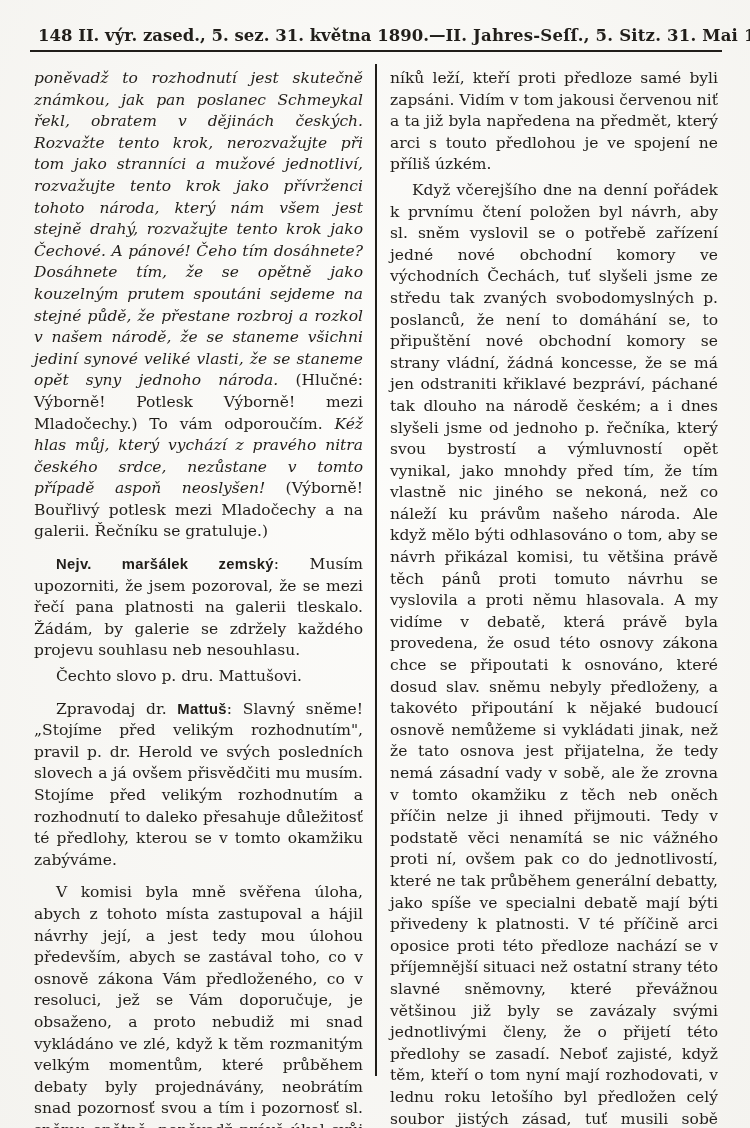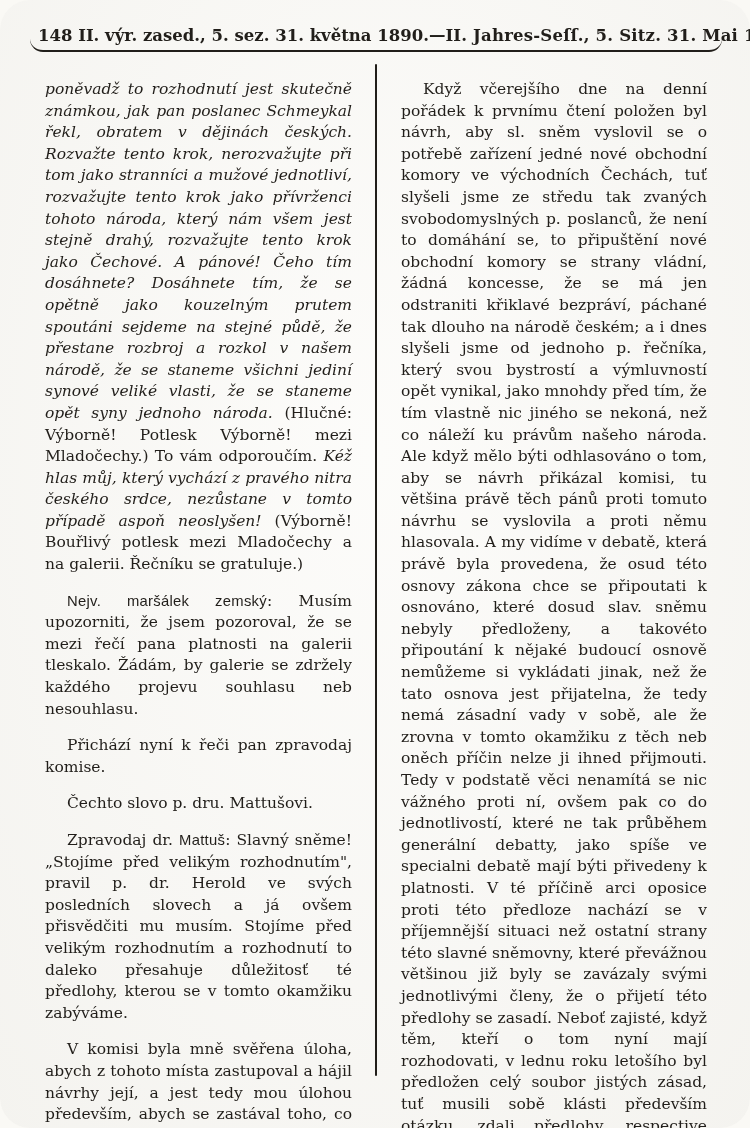--- a/index.html
+++ b/index.html
@@ -1,19 +1,19 @@
 <!DOCTYPE html>
 <html style="--paper: #faf9f5; --ink: #211e1a;"><head>
 <meta charset="utf-8">
 <style>
   :root{
     --paper:#faf9f5;
     --ink:#211e1a;
   }
-  *{box-sizing:border-box;border-radius:30px;}
+  *{box-sizing:border-box;}
   html,body{margin:0;padding:0;}
   body{
     width:750px;height:1128px;
     background:var(--paper);
     color:var(--ink);
     font-family:"DejaVu Serif","Liberation Serif",serif;
     overflow:hidden;
   }
   .page{
     width:750px;height:1128px;
@@ -50,28 +50,28 @@
     text-align:justify;
   }
   .column-left{margin-right:8px;}
   .column-right{margin-left:9px;width:337px;}
   .divider{
     width:2px;
     background:var(--ink);
     flex:0 0 2px;
     height:1012px;
   }
-  p.para{margin:15px;}
+  p.para{margin:4px;}
   p.para.indent{text-indent:22px;}
   p.para.space-before{margin-top:11px;}
   .seg-normal{font-style:normal;}
   .seg-italic{font-style:italic;}
   .seg-bold{
     font-family:"Liberation Sans","DejaVu Sans",sans-serif;
-    font-weight:normal;
+    font-weight:bold;
     font-size:14.8px;
     letter-spacing:0.3px;
   }
   .seg-fraktur{
     font-weight:bold;
     letter-spacing:0.4px;
   }
 </style>
 </head>
 <body>
@@ -79,23 +79,23 @@
 <div class="page">
   <div class="header">
     <span>148 II. výr. zased., 5. sez. 31. května 1890.</span>
     <span>—</span>
     <span class="fraktur">II. Jahres-Seſſ., 5. Sitz. 31. Mai 1890.</span>
   </div>
   <div class="columns">
     <div class="column column-left">
         <p class="para"><span class="seg-italic">poněvadž to rozhodnutí jest skutečně známkou, jak pan poslanec Schmeykal řekl, obratem v dějinách českých. Rozvažte tento krok, nerozvažujte při tom jako stranníci a mužové jednotliví, rozvažujte tento krok jako přívrženci tohoto národa, který nám všem jest stejně drahý, rozvažujte tento krok jako Čechové. A pánové! Čeho tím dosáhnete? Dosáhnete tím, že se opětně jako kouzelným prutem spoutáni sejdeme na stejné půdě, že přestane rozbroj a rozkol v našem národě, že se staneme všichni jediní synové veliké vlasti, že se staneme opět syny jednoho národa. </span><span class="seg-normal">(Hlučné: Výborně! Potlesk Výborně! mezi Mladočechy.) To vám odporoučím. </span><span class="seg-italic">Kéž hlas můj, který vychází z pravého nitra českého srdce, nezůstane v tomto případě aspoň neoslyšen! </span><span class="seg-normal">(Výborně! Bouřlivý potlesk mezi Mladočechy a na galerii. Řečníku se gratuluje.)</span></p>
         <p class="para indent space-before"><span class="seg-bold">Nejv. maršálek zemský</span><span class="seg-normal">: Musím upozorniti, že jsem pozoroval, že se mezi řečí pana platnosti na galerii tleskalo. Žádám, by galerie se zdržely každého projevu souhlasu neb nesouhlasu.</span></p>
-        <p class="para indent"><span class="seg-normal">Přichází nyní k řeči pan zpravodaj komise.</span></p>
         <p class="para indent"><span class="seg-normal">Čechto slovo p. dru. Mattušovi.</span></p>
         <p class="para indent space-before"><span class="seg-normal">Zpravodaj dr. </span><span class="seg-bold">Mattuš</span><span class="seg-normal">: Slavný sněme! „Stojíme před velikým rozhodnutím", pravil p. dr. Herold ve svých posledních slovech a já ovšem přisvědčiti mu musím. Stojíme před velikým rozhodnutím a rozhodnutí to daleko přesahuje důležitosť té předlohy, kterou se v tomto okamžiku zabýváme.</span></p>
         <p class="para indent space-before"><span class="seg-normal">V komisi byla mně svěřena úloha, abych z tohoto místa zastupoval a hájil návrhy její, a jest tedy mou úlohou především, abych se zastával toho, co v osnově zákona Vám předloženého, co v resoluci, jež se Vám doporučuje, je obsaženo, a proto nebudiž mi snad vykládáno ve zlé, když k těm rozmanitým velkým momentům, které průběhem debaty byly projednávány, neobrátím snad pozornosť svou a tím i pozornosť sl. sněmu opětně, poněvadž právě úkol svůj za obmezený považuji. Ale nemohu ospoň zamlčeti ihned z předu, že poněkud mne podivem naplnily odpory, které v hlavní argumentaci těch pánů řeč-</span></p>
       </div>
     <div class="divider"></div>
     <div class="column column-right">
+        <p class="para"><span class="seg-normal">níků leží, kteří proti předloze samé byli zapsáni. Vidím v tom jakousi červenou niť a ta již byla napředena na předmět, který arci s touto předlohou je ve spojení ne příliš úzkém.</span></p>
         <p class="para indent"><span class="seg-normal">Když včerejšího dne na denní pořádek k prvnímu čtení položen byl návrh, aby sl. sněm vyslovil se o potřebě zařízení jedné nové obchodní komory ve východních Čechách, tuť slyšeli jsme ze středu tak zvaných svobodomyslných p. poslanců, že není to domáhání se, to připuštění nové obchodní komory se strany vládní, žádná koncesse, že se má jen odstraniti křiklavé bezpráví, páchané tak dlouho na národě českém; a i dnes slyšeli jsme od jednoho p. řečníka, který svou bystrostí a výmluvností opět vynikal, jako mnohdy před tím, že tím vlastně nic jiného se nekoná, než co náleží ku právům našeho národa. Ale když mělo býti odhlasováno o tom, aby se návrh přikázal komisi, tu většina právě těch pánů proti tomuto návrhu se vyslovila a proti němu hlasovala. A my vidíme v debatě, která právě byla provedena, že osud této osnovy zákona chce se připoutati k osnováno, které dosud slav. sněmu nebyly předloženy, a takovéto připoutání k nějaké budoucí osnově nemůžeme si vykládati jinak, než že tato osnova jest přijatelna, že tedy nemá zásadní vady v sobě, ale že zrovna v tomto okamžiku z těch neb oněch příčin nelze ji ihned přijmouti. Tedy v podstatě věci nenamítá se nic vážného proti ní, ovšem pak co do jednotlivostí, které ne tak průběhem generální debatty, jako spíše ve specialni debatě mají býti přivedeny k platnosti. V té příčině arci oposice proti této předloze nachází se v příjemnější situaci než ostatní strany této slavné sněmovny, které převážnou většinou již byly se zavázaly svými jednotlivými členy, že o přijetí této předlohy se zasadí. Neboť zajisté, když těm, kteří o tom nyní mají rozhodovati, v lednu roku letošího byl předložen celý soubor jistých zásad, tuť musili sobě klásti především otázku, zdali předlohy, respective zásady tyto v celku jsou přijatelny čili nic; mohli si pak snadno řici: nacházíme v Čechto zásadách veškerých, v tomto souboru leccos dobrého, avšak majíce za to, že to, co v nich jest obsaženo nepříznivého, více váží, nemůžeme přijmouti ani to, co jinak za dobré bychom považovali a z toho stanoviska byli pak ovšem úplně oprávněni,</span></p>
       </div>
   </div>
 </div>
 
 </body></html>

